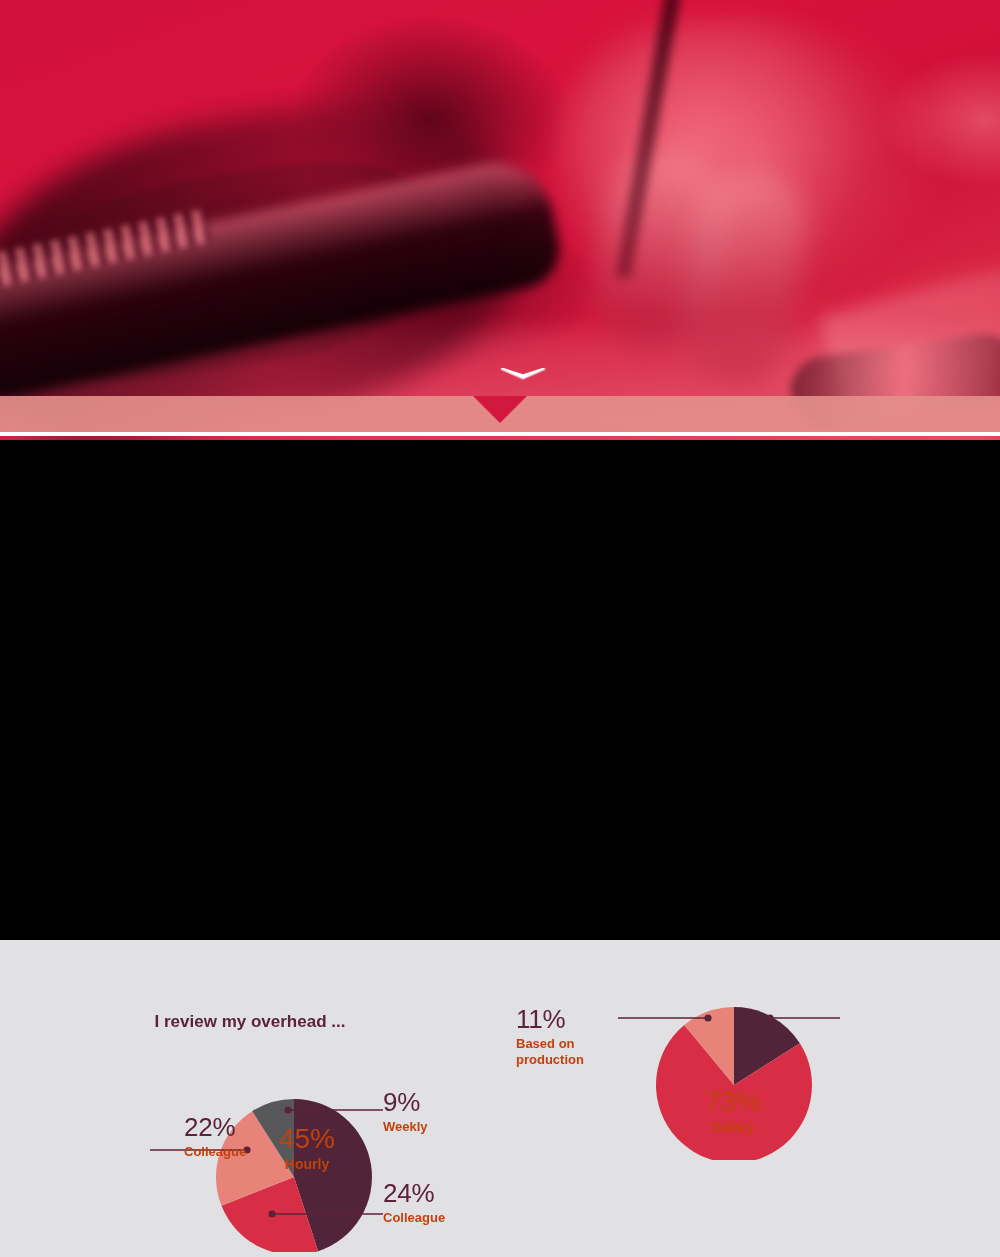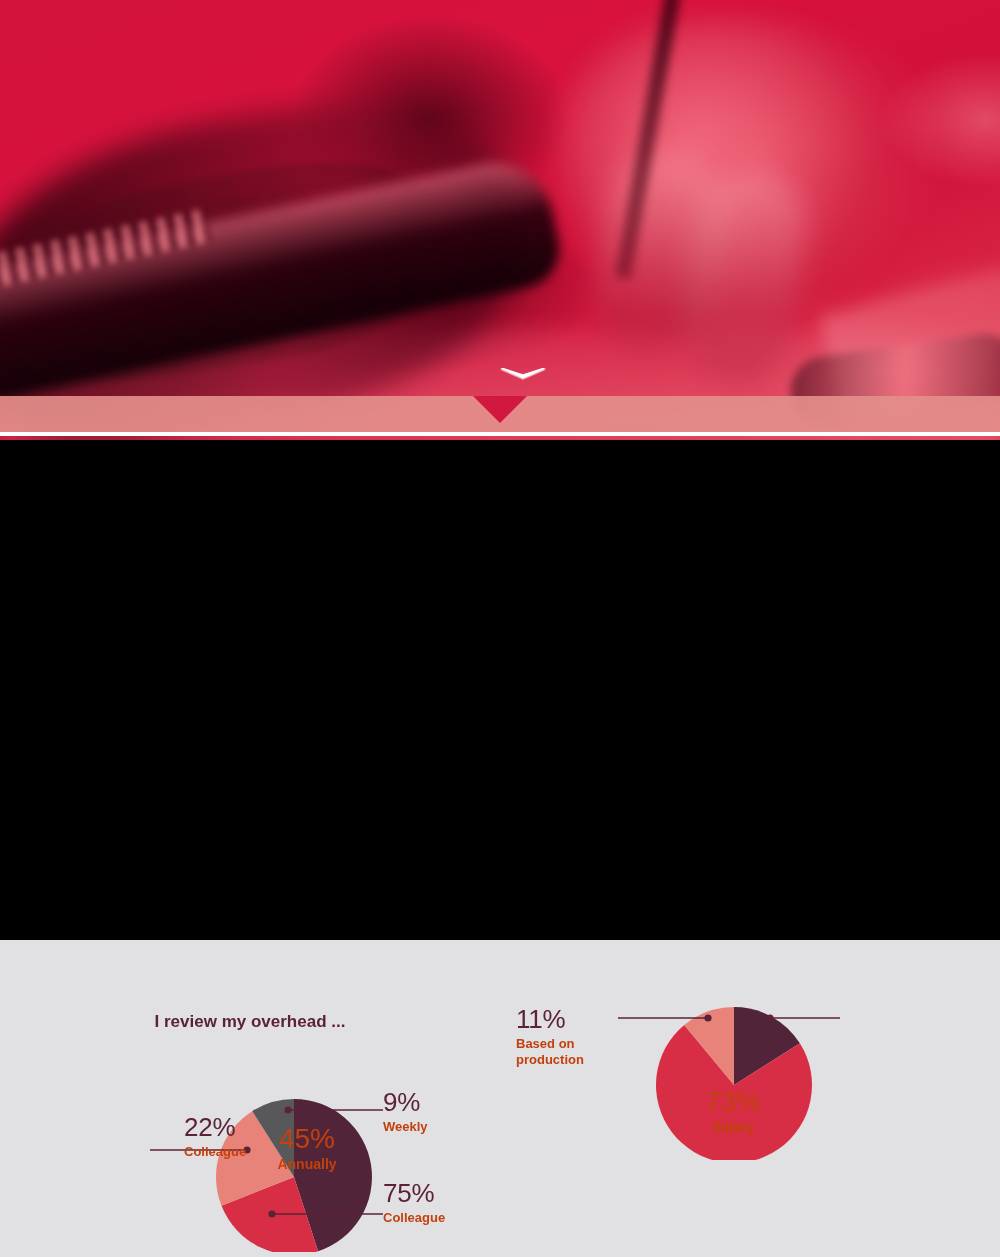--- a/index.html
+++ b/index.html
@@ -354,30 +354,30 @@
             <line x1="288" y1="78" x2="383" y2="78" stroke="#5C2238" stroke-width="1.4"></line>
             <circle cx="288" cy="78" r="3.6" fill="#5C2238"></circle>
             <line x1="272" y1="182" x2="383" y2="182" stroke="#5C2238" stroke-width="1.4"></line>
             <circle cx="272" cy="182" r="3.6" fill="#5C2238"></circle>
             <line x1="247" y1="118" x2="150" y2="118" stroke="#5C2238" stroke-width="1.4"></line>
             <circle cx="247" cy="118" r="3.6" fill="#5C2238"></circle>
           </svg>
 
         <div class="center-lbl" style="left:252px; top:93px; width:110px;">
           <div class="pct">45%</div>
-          <div class="cap">Annually</div>
+          <div class="cap">Hourly</div>
         </div>
 
         <div class="callout right" style="left:383px; top:57px; width:110px;">
           <div class="pct">9%</div>
           <div class="cap">Weekly</div>
         </div>
 
         <div class="callout right" style="left:383px; top:148px; width:110px;">
-          <div class="pct">75%</div>
+          <div class="pct">24%</div>
           <div class="cap">Colleague</div>
         </div>
 
         <div class="callout left" style="left:140px; top:82px; width:110px;margin-left:44px;">
           <div class="pct">22%</div>
           <div class="cap">Colleague</div>
         </div>
       </div>
     </div>
 

